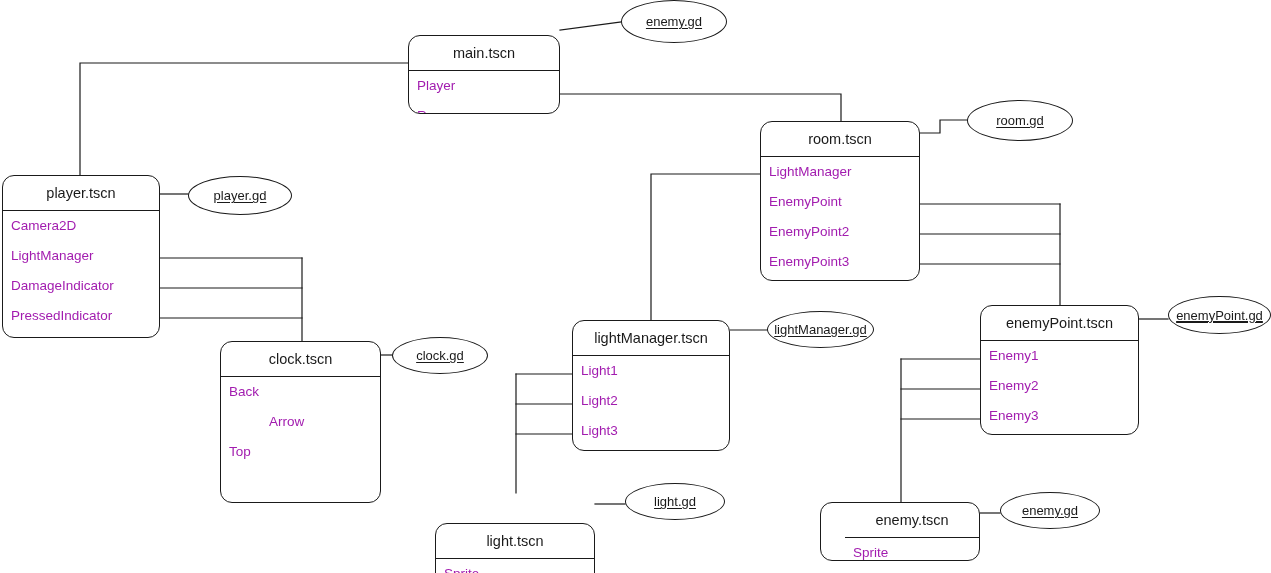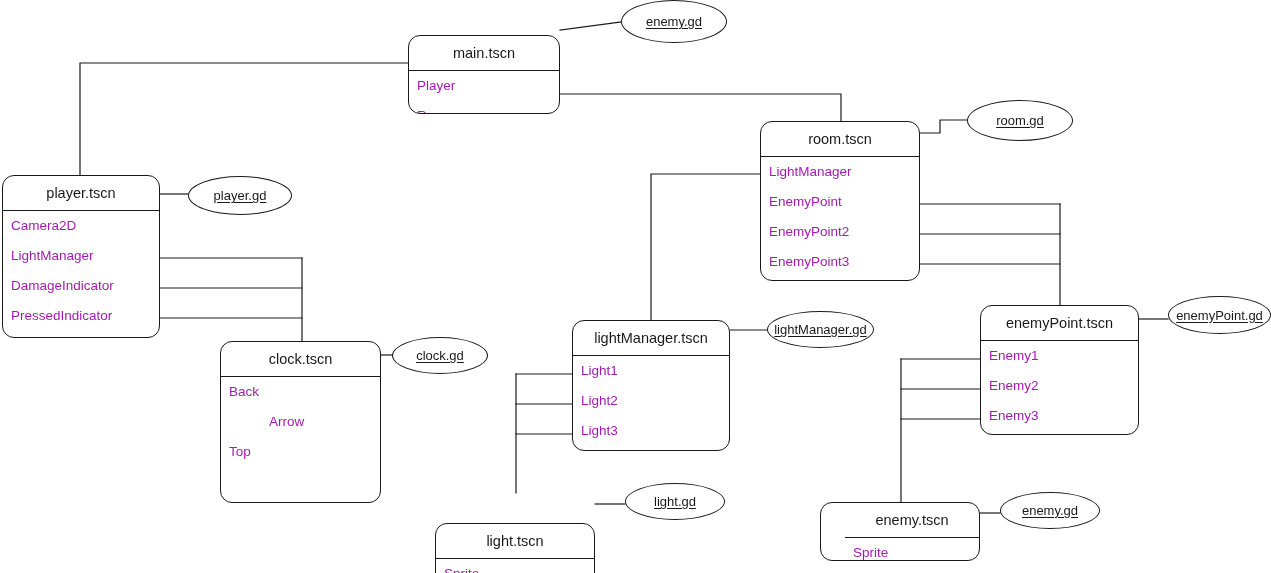--- a/index.html
+++ b/index.html
@@ -173,21 +173,21 @@
         <span>lightManager.gd</span>
       </div>
       <div class="node" style="left: 980px; top: 305px; width: 159px; height: 130px;">
         <div class="node-title">enemyPoint.tscn</div>
         <div class="node-rows">
           <div class="node-row">Enemy1</div>
           <div class="node-row">Enemy2</div>
           <div class="node-row">Enemy3</div>
         </div>
       </div>
-      <div class="script" style="left: 1168px; top: 296px; width: 103px; height: 38px;">
+      <div class="script" style="left: 1168px; top: 296px; width: 103px; height: 38px; text-decoration: underline;">
         <span>enemyPoint.gd</span>
       </div>
       <div class="node" style="left: 435px; top: 493px; width: 160px; height: 70px; margin-top: 30px;">
         <div class="node-title">light.tscn</div>
         <div class="node-rows">
           <div class="node-row">Sprite</div>
         </div>
       </div>
       <div class="script" style="left: 625px; top: 483px; width: 100px; height: 37px;">
         <span>light.gd</span>

